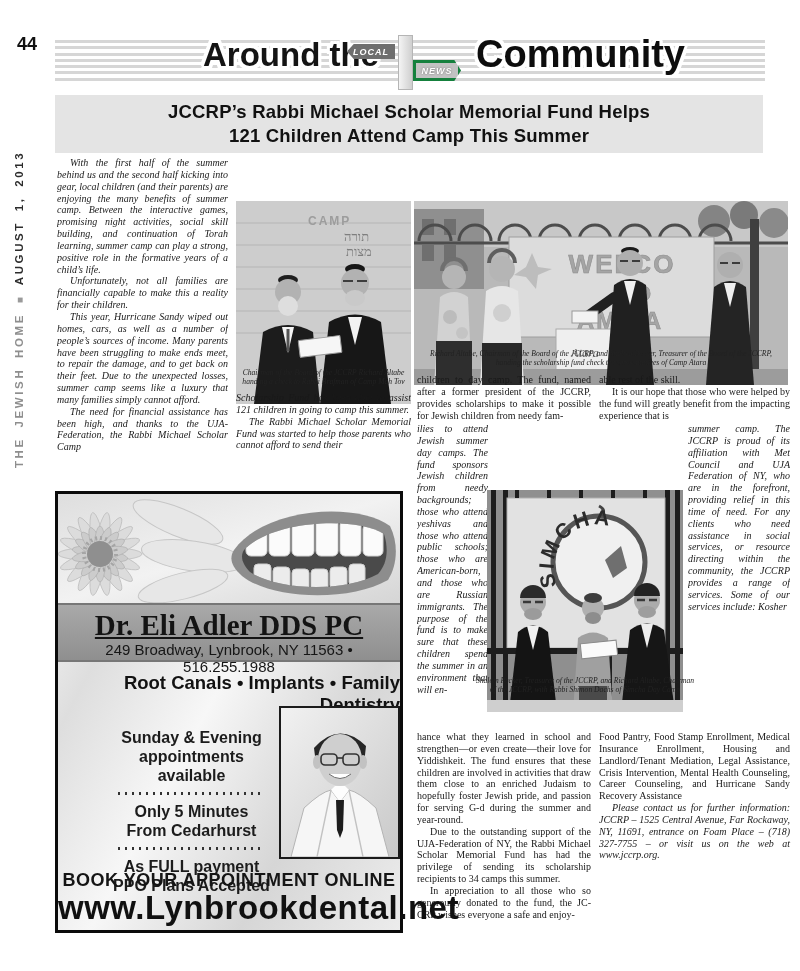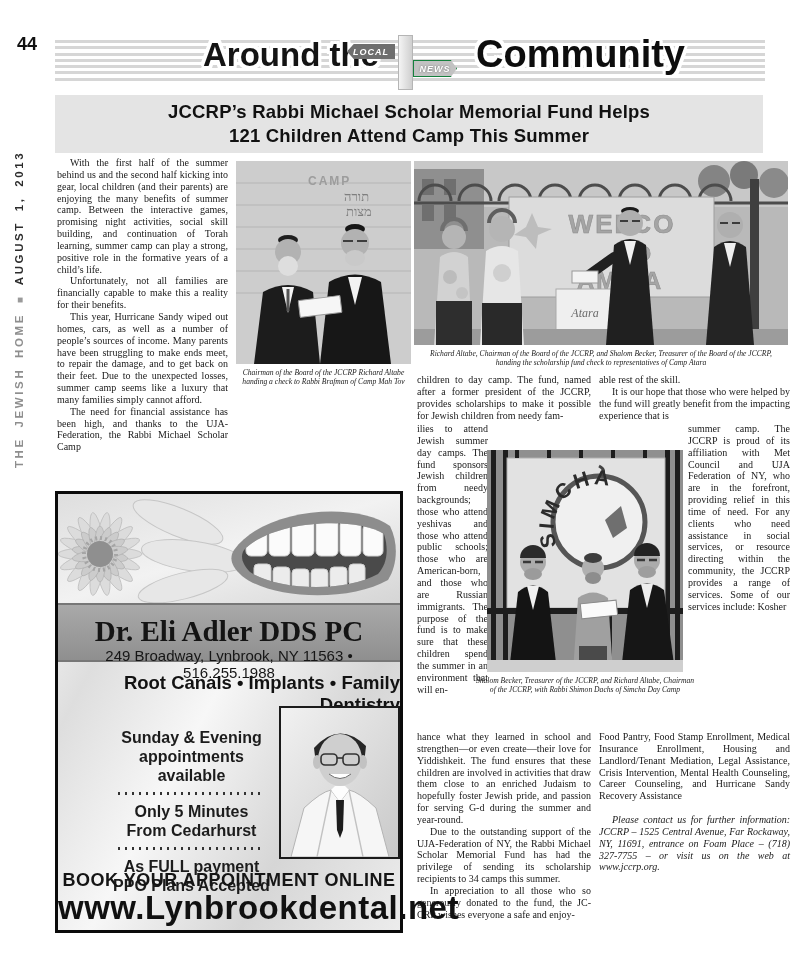--- a/index.html
+++ b/index.html
@@ -22,41 +22,41 @@
         -3px -3px 0 #fff,3px 3px 0 #fff,-3px 3px 0 #fff,3px -3px 0 #fff;}
   .around{left:203px;top:36px;font:600 33px "Liberation Sans",sans-serif;color:#141414;}
   .community{left:476px;top:33px;font:800 38px "Liberation Sans",sans-serif;color:#0d0d0d;}
   .tag{font:italic bold 9px "Liberation Sans",sans-serif;color:#fff;display:flex;
        align-items:center;justify-content:center;letter-spacing:1px;}
   .tag-local{left:347px;top:44px;width:48px;height:15px;background:#6e6e6e;
        box-shadow:0 0 0 2px #fff;clip-path:polygon(14% 0,100% 0,100% 100%,14% 100%,0 50%);}
   .hdr-bar{left:398px;top:35px;width:13px;height:53px;border:1px solid #b5b5b5;
        background:linear-gradient(to right,#f4f4f4,#cfcfcf);}
   .tag-news{left:413px;top:60px;width:42px;height:15px;background:#c2c2c2;color:#fff;
-       text-shadow:0 0 2px #6d6d6d;border:1px solid #15803d;
+       text-shadow:0 0 2px #6d6d6d;border:3px solid #15803d;
        clip-path:polygon(0 0,86% 0,100% 50%,86% 100%,0 100%);}
   
   .title-band{left:55px;top:95px;width:708px;height:58px;background:#e4e4e4;
        display:flex;flex-direction:column;align-items:center;justify-content:center;gap:2px;}
   .headline{font:bold 18.5px "Liberation Sans",sans-serif;color:#111;letter-spacing:.2px;}
   
   .body-text{font:10px/11.85px "Liberation Serif",serif;color:#191919;text-align:justify;}
   .body-text p.ind{text-indent:13px;}
   .cap{font:italic 7.6px/9.4px "Liberation Serif",serif;color:#222;text-align:center;}
-  .clipcol{overflow:hidden;}
+  .clipcol{overflow:hidden;font-style:italic;}
   .ital{font-style:italic;}
-  .photo-frame{background:#15803d;}
+  .photo-frame{background:#15803d;margin-top:40px;}
   
   .ad{left:55px;top:491px;width:348px;height:442px;border:3px solid #0b0b0b;
       box-sizing:border-box;
       background:linear-gradient(118deg,#fbfbfb 0%,#dedede 22%,#f7f7f7 46%,#d6d6d6 72%,#ececec 100%);}
   .ad-band{position:absolute;left:0;top:109px;width:100%;height:59px;
       background:linear-gradient(#a9a9a9,#8f8f8f);border-top:2px solid #777;
       border-bottom:2px solid #777;box-sizing:border-box;text-align:center;}
-  .ad-name{font:bold 29px/32px "Liberation Serif",serif;color:#141414;margin-top:10px;}
+  .ad-name{font:bold 29px/32px "Liberation Serif",serif;color:#141414;margin-top:4px;text-decoration:underline;}
   .ad-addr{font:15px/17px "Liberation Sans",sans-serif;color:#161616;}
   .ad-serv{position:absolute;left:0;top:178px;width:100%;text-align:right;
       font:bold 18.5px "Liberation Sans",sans-serif;color:#121212;}
   .ad-mid{position:absolute;left:0;top:212px;width:100%;display:flex;}
   .ad-promos{width:200px;padding-top:22px;text-align:center;
       font:bold 16px/19px "Liberation Sans",sans-serif;color:#1c1c1c;padding-left:48px;}
   .dots{height:3px;margin:7px 12px;
       background-image:repeating-linear-gradient(to right,#333 0 2px,transparent 2px 7px);}
   .dentist-box{width:117px;height:149px;border:2px solid #1b1b1b;margin-left:2px;background:#e9e9e9;}
   .ad-cta{position:absolute;left:0;top:376px;width:100%;text-align:center;
@@ -83,21 +83,21 @@
   <div class="abs tag tag-news">NEWS</div>
   <div class="abs community halo">Community</div>
 
   <div class="abs title-band">
     <div class="headline">JCCRP’s Rabbi Michael Scholar Memorial Fund Helps</div>
     <div class="headline">121 Children Attend Camp This Summer</div>
   </div>
 
   <div class="abs body-text clipcol" style="left:57px;top:157px;width:171px;height:332px;">
     <p class="ind">With the first half of the summer behind us and the second half kicking into gear, local children (and their parents) are enjoying the many benefits of summer camp. Between the interactive games, promising night activities, social skill building, and continuation of Torah learning, summer camp can play a strong, positive role in the formative years of a child’s life.</p>
-    <p class="ind">Unfortunately, not all families are financially capable to make this a reality for their benefits.</p>
+    <p class="ind">Unfortunately, not all families are financially capable to make this a reality for their children.</p>
     <p class="ind">This year, Hurricane Sandy wiped out homes, cars, as well as a number of people’s sources of income. Many parents have been struggling to make ends meet, to repair the damage, and to get back on their feet. Due to the unexpected losses, summer camp seems like a luxury that many families simply cannot afford.</p>
     <p class="ind">The need for financial assistance has been high, and thanks to the UJA-Federation, the Rabbi Michael Scholar Camp</p>
   </div>
 
   <div class="abs photo-frame" style="left:236px;top:161px;width:175px;height:203px;">
     <svg width="175" height="203" viewBox="0 0 175 203">
       <rect width="175" height="203" fill="#cdcdcd"></rect>
       <g stroke="#bdbdbd" stroke-width="1.4">
         <line x1="0" y1="22" x2="175" y2="22"></line>
           <line x1="0" y1="44" x2="175" y2="44"></line>
@@ -123,20 +123,24 @@
       <ellipse cx="119" cy="97" rx="10" ry="8" fill="#c9c9c9"></ellipse>
       <path d="M84,203 L93,121 Q119,106 145,121 L155,203 Z" fill="#171717"></path>
       <polygon points="112,116 126,116 119,144" fill="#f2f2f2"></polygon>
       <ellipse cx="74" cy="146" rx="7" ry="5" fill="#a8a8a8"></ellipse>
       <ellipse cx="98" cy="147" rx="7" ry="5" fill="#a8a8a8"></ellipse>
       <rect x="63" y="137" width="42" height="17" rx="1" fill="#f6f6f6" stroke="#9a9a9a" transform="rotate(-7 84 145)"></rect>
     </svg>
   </div>
   <div class="abs cap" style="left:233px;top:368px;width:181px;">Chairman of the Board of the JCCRP Richard Altabe handing a check to Rabbi Brafman of Camp Mah Tov</div>
 
+  <div class="abs body-text clipcol" style="left:236px;top:392px;width:175px;height:96px;">
+    <p>Scholarship Fund has been able to assist 121 children in going to camp this summer.</p>
+    <p class="ind">The Rabbi Michael Scholar Memorial Fund was started to help those parents who cannot afford to send their</p>
+  </div>
 
   <div class="abs photo-frame" style="left:414px;top:161px;width:374px;height:184px;">
     <svg width="374" height="184" viewBox="0 0 374 184">
       <rect width="374" height="184" fill="#b9b9b9"></rect>
       <rect width="374" height="46" fill="#c8c8c8"></rect>
       <rect x="0" y="8" width="70" height="80" fill="#8f8f8f"></rect>
       <rect x="8" y="18" width="12" height="16" fill="#6f6f6f"></rect>
         <rect x="30" y="18" width="12" height="16" fill="#6f6f6f"></rect>
       <rect x="8" y="44" width="12" height="16" fill="#6f6f6f"></rect>
         <rect x="30" y="44" width="12" height="16" fill="#6f6f6f"></rect>
@@ -263,21 +267,21 @@
   <div class="abs cap" style="left:472px;top:676px;width:226px;">Shalom Becker, Treasurer of the JCCRP, and Richard Altabe, Chairman of the JCCRP, with Rabbi Shimon Dachs of Simcha Day Camp</div>
 
   <div class="abs body-text" style="left:417px;top:731px;width:174px;">
     <p>hance what they learned in school and strengthen—or even create—their love for Yiddishkeit. The fund ensures that these children are involved in activities that draw them close to an enriched Judaism to hopefully foster Jewish pride, and passion for serving G-d during the summer and year-round.</p>
     <p class="ind">Due to the outstanding support of the UJA-Federation of NY, the Rabbi Michael Scholar Memorial Fund has had the privilege of sending its scholarship recipients to 34 camps this summer.</p>
     <p class="ind">In appreciation to all those who so generously donated to the fund, the JC-CRP wishes everyone a safe and enjoy-</p>
   </div>
 
   <div class="abs body-text" style="left:599px;top:731px;width:191px;">
     <p>Food Pantry, Food Stamp Enrollment, Medical Insurance Enrollment, Housing and Landlord/Tenant Mediation, Legal Assistance, Crisis Intervention, Mental Health Counseling, Career Counseling, and Hurricane Sandy Recovery Assistance</p>
-    <p class="ind ital" style="margin-top:12px;">Please contact us for further information: JCCRP – 1525 Central Avenue, Far Rockaway, NY, 11691, entrance on Foam Place – (718) 327-7755 – or visit us on the web at www.jccrp.org.</p>
+    <p class="ind ital" style="">Please contact us for further information: JCCRP – 1525 Central Avenue, Far Rockaway, NY, 11691, entrance on Foam Place – (718) 327-7755 – or visit us on the web at www.jccrp.org.</p>
   </div>
 
   <div class="abs ad">
 
     <div style="position:absolute;left:0;top:0;width:342px;height:109px;overflow:hidden;">
       <svg width="342" height="109" viewBox="0 0 342 109">
         <defs>
           <linearGradient id="strip" x1="0" y1="0" x2="1" y2="1">
             <stop offset="0" stop-color="#dedede"></stop>
               <stop offset="0.5" stop-color="#f2f2f2"></stop>

